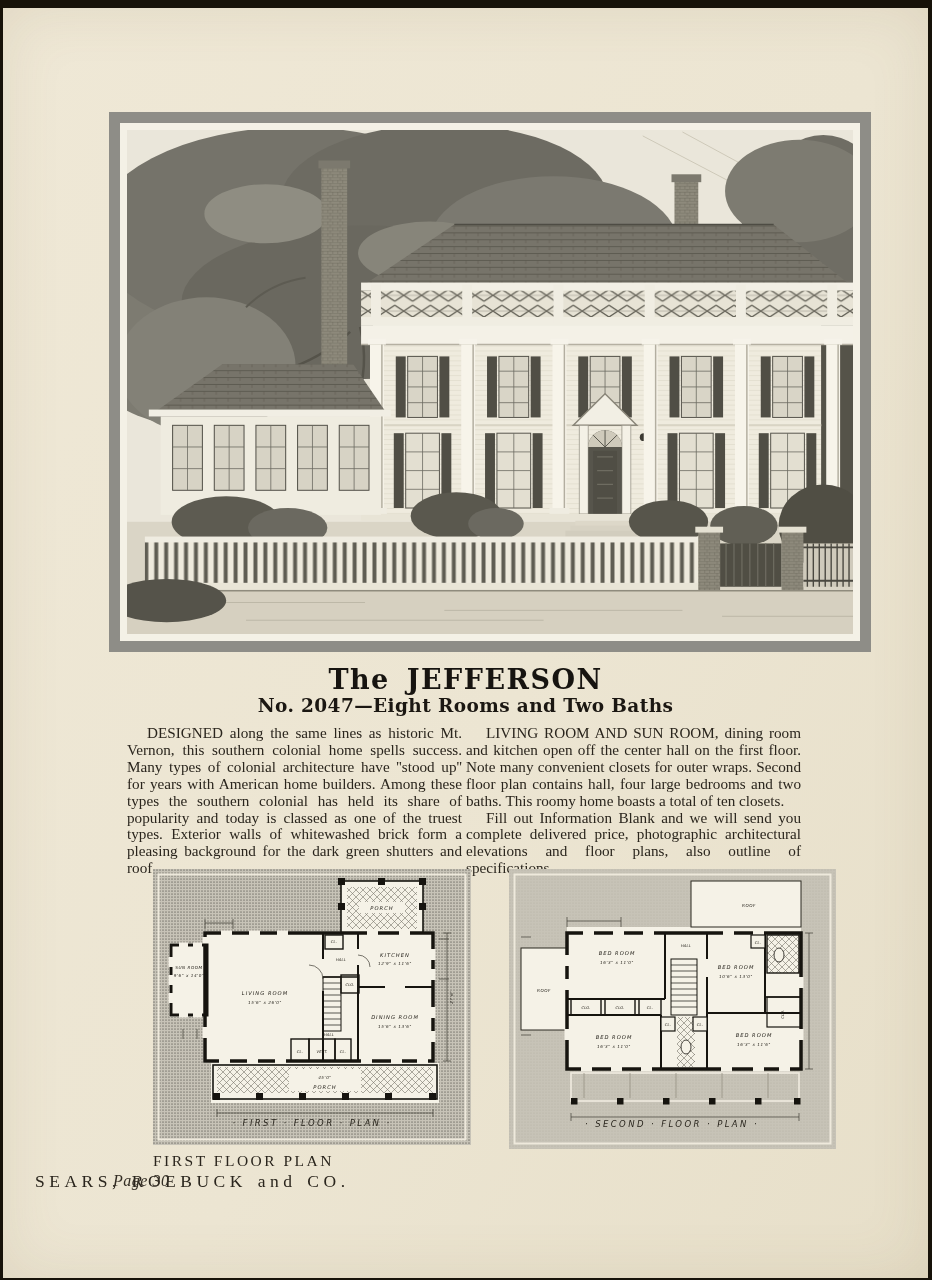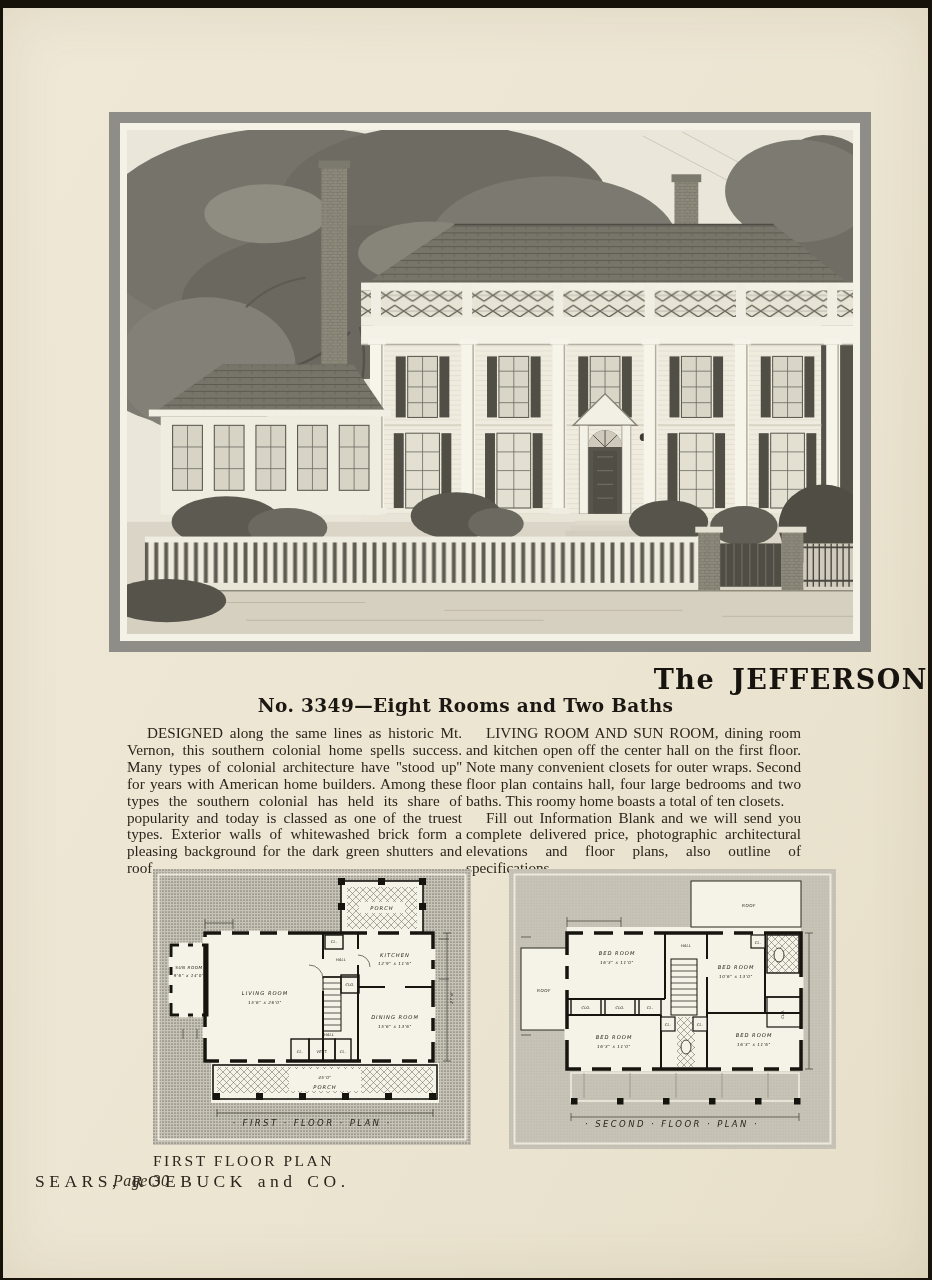--- a/index.html
+++ b/index.html
@@ -18,21 +18,21 @@
   .illo-frame{
     position:absolute;left:106px;top:104px;width:762px;height:540px;
     background:#8e8d87;padding:11px;box-sizing:border-box;
   }
   .illo-white{
     width:100%;height:100%;background:#f4f1e6;padding:7px;box-sizing:border-box;
   }
   .illo-white svg{display:block;width:100%;height:100%;}
   
   .title{
-    position:absolute;top:656px;left:0;width:100%;text-align:right;
+    position:absolute;top:656px;left:0;width:100%;text-align:center;
     font-family:"DejaVu Serif", serif;font-weight:bold;
     font-size:27px;letter-spacing:1.5px;color:#171410;word-spacing:6px;
   }
   .subtitle{
     position:absolute;top:687px;left:0;width:100%;text-align:center;
     font-family:"DejaVu Serif", serif;font-weight:bold;
     font-size:18.5px;letter-spacing:.4px;color:#1b1712;
   }
   
   .copy{
@@ -316,21 +316,21 @@
           <rect x="0" y="468" width="732" height="44" fill="#d6d0c0"></rect>
           <path d="M0 468 H732" stroke="#8f8b7d" stroke-width="1.5"></path>
           <path d="M40 480 H240 M320 488 H560 M120 498 H420 M600 494 H732" stroke="#bcb7a7" stroke-width="1"></path>
           <ellipse cx="40" cy="478" rx="60" ry="22" fill="#55534a"></ellipse>
         </g>
       </svg>
     </div>
   </figure>
 
   <div class="title">The JEFFERSON</div>
-  <div class="subtitle">No. 3349—Eight Rooms and Two Baths</div>
+  <div class="subtitle">No. 2047—Eight Rooms and Two Baths</div>
 
   <div class="copy">
     <div class="col">
       <p>DESIGNED along the same lines as historic Mt. Vernon, this southern colonial home spells success. Many types of colonial architecture have ''stood up'' for years with American home builders. Among these types the southern colonial has held its share of popularity and today is classed as one of the truest types. Exterior walls of whitewashed brick form a pleasing background for the dark green shutters and roof.</p>
     </div>
     <div class="col">
       <p>LIVING ROOM AND SUN ROOM, dining room and kitchen open off the center hall on the first floor. Note many convenient closets for outer wraps. Second floor plan contains hall, four large bedrooms and two baths. This roomy home boasts a total of ten closets.</p>
       <p>Fill out Information Blank and we will send you complete delivered price, photographic architectural elevations and floor plans, also outline of specifications.</p>
     </div>
   </div>

